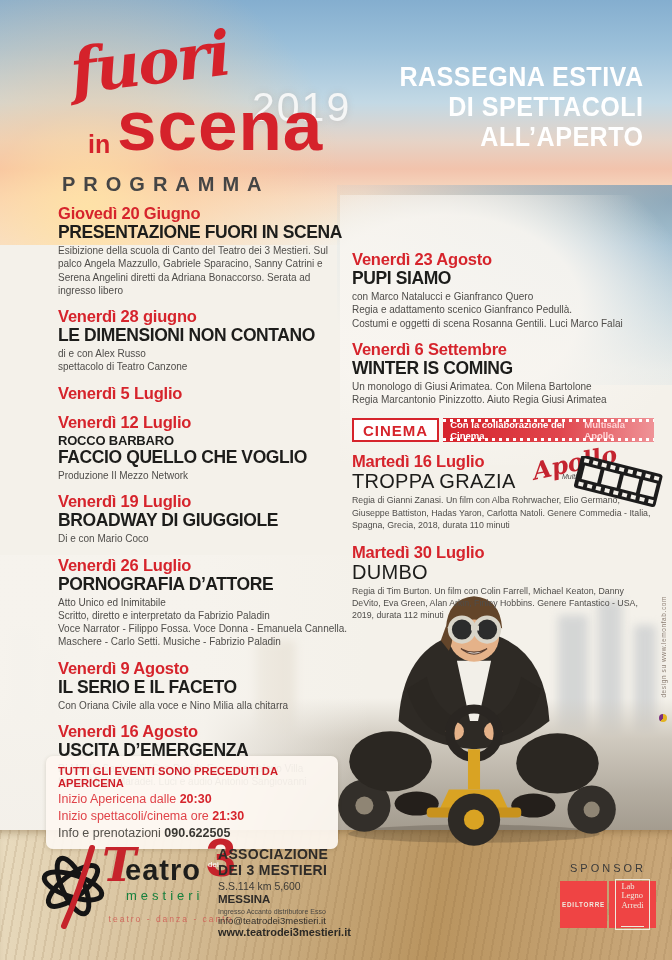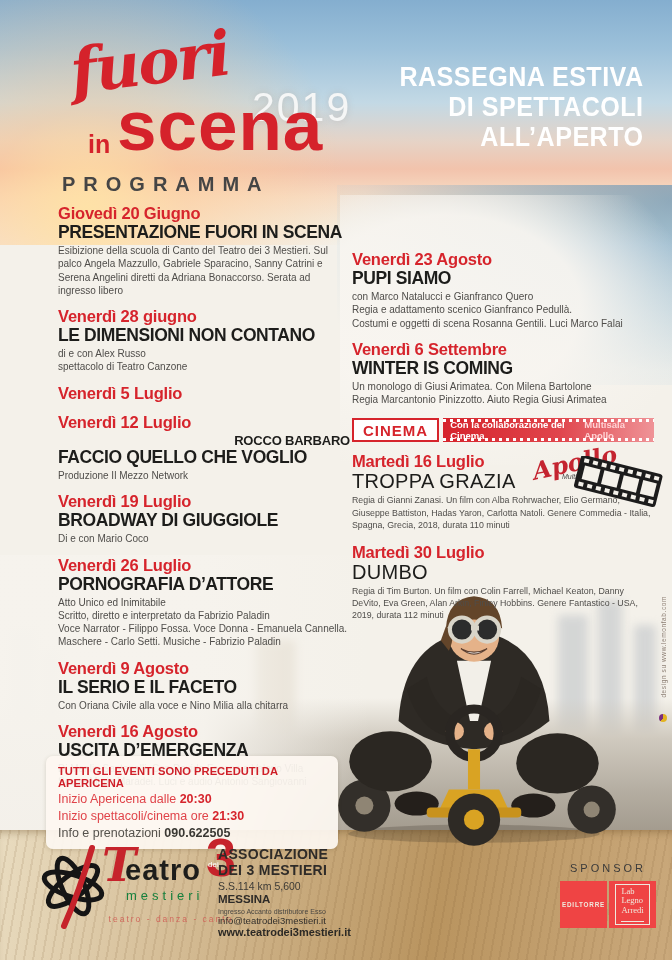--- a/index.html
+++ b/index.html
@@ -37,21 +37,21 @@
   .tagline{position:absolute;right:28px;top:62px;z-index:5;text-align:right;font-size:27px;line-height:1.12;
     font-weight:bold;color:#fff;letter-spacing:.5px;transform:scaleX(.93);transform-origin:100% 0;}
   .programma{position:absolute;left:62px;top:173px;z-index:5;font-size:20px;font-weight:bold;letter-spacing:8px;color:#454545;}
 
   
   .col{position:absolute;z-index:5;}
   .col-left{left:58px;top:204px;width:292px;}
   .col-right{left:352px;top:214px;width:302px;margin-top:36px;}
   .event{margin-bottom:10px;}
   .ev-date{font-size:16.5px;font-weight:bold;color:#d6242c;letter-spacing:-.2px;}
-  .ev-pre{font-size:13px;font-weight:bold;color:#1d1d1b;margin-top:1px;letter-spacing:-.2px;text-align:right;}
+  .ev-pre{font-size:13px;font-weight:bold;color:#1d1d1b;margin-top:1px;letter-spacing:-.2px;}
   .ev-title{font-size:17.5px;font-weight:bold;color:#1d1d1b;letter-spacing:-.4px;line-height:1.1;white-space:nowrap;}
   .ev-desc{font-size:10px;color:#4f4d4a;line-height:1.32;white-space:pre-line;margin-top:2px;}
 
   
   .cinema-row{display:flex;align-items:stretch;height:24px;margin:12px 0 8px 0;}
   .cinema-label-box{border:2px solid #d6242c;background:#fff;color:#d6242c;font-weight:bold;font-size:15px;
     letter-spacing:1px;display:flex;align-items:center;padding:0 9px;}
   .cinema-band{flex:1;margin-left:4px;position:relative;display:flex;align-items:center;padding:0 7px;
     background:linear-gradient(90deg,#d6242c 0%,#e0454c 55%,#ef9397 100%);}
   .cinema-band::before,.cinema-band::after{content:"";position:absolute;left:0;right:0;height:3px;
@@ -94,21 +94,21 @@
   .as-note{font-size:7px;color:#4a4742;margin-top:3px;}
   .as-email{font-size:9.5px;color:#33302c;}
   .as-web{font-size:11px;font-weight:bold;color:#2b2925;}
   .sponsor{position:absolute;left:552px;top:862px;width:112px;text-align:center;z-index:6;}
   .sp-label{font-size:11px;letter-spacing:3px;color:#3a3a3a;margin-bottom:7px;}
   .sp-row{display:flex;justify-content:center;gap:2px;}
   .sp-box{width:47px;height:47px;background:#ef4444;display:flex;align-items:center;justify-content:center;}
   .sp1-text{color:#efe9dd;font-size:6.3px;letter-spacing:.8px;font-weight:bold;}
   .sp2-inner{border:1px solid #efe9dd;padding:2px 5px;text-align:left;}
   .sp2-inner div{color:#efe9dd;font-family:"Liberation Serif",serif;font-size:8.5px;line-height:1.1;}
-  .sp2-inner div:last-child{border-bottom:1px solid #efe9dd;padding-bottom:6px;}
+  .sp2-inner div:last-child{border-bottom:1px solid #efe9dd;padding-bottom:16px;}
 
   .credit{position:absolute;top:596px;right:5px;z-index:5;writing-mode:vertical-rl;transform:rotate(180deg);
     font-size:6.5px;letter-spacing:.6px;color:#8d7f74;}
   .credit-icon{position:absolute;top:714px;right:5px;z-index:5;width:8px;height:8px;border-radius:50%;
     background:conic-gradient(#e3b320 0 60%, #7a2e7e 60% 100%);}
 </style>
 </head>
 <body>
 
 <div class="poster">

